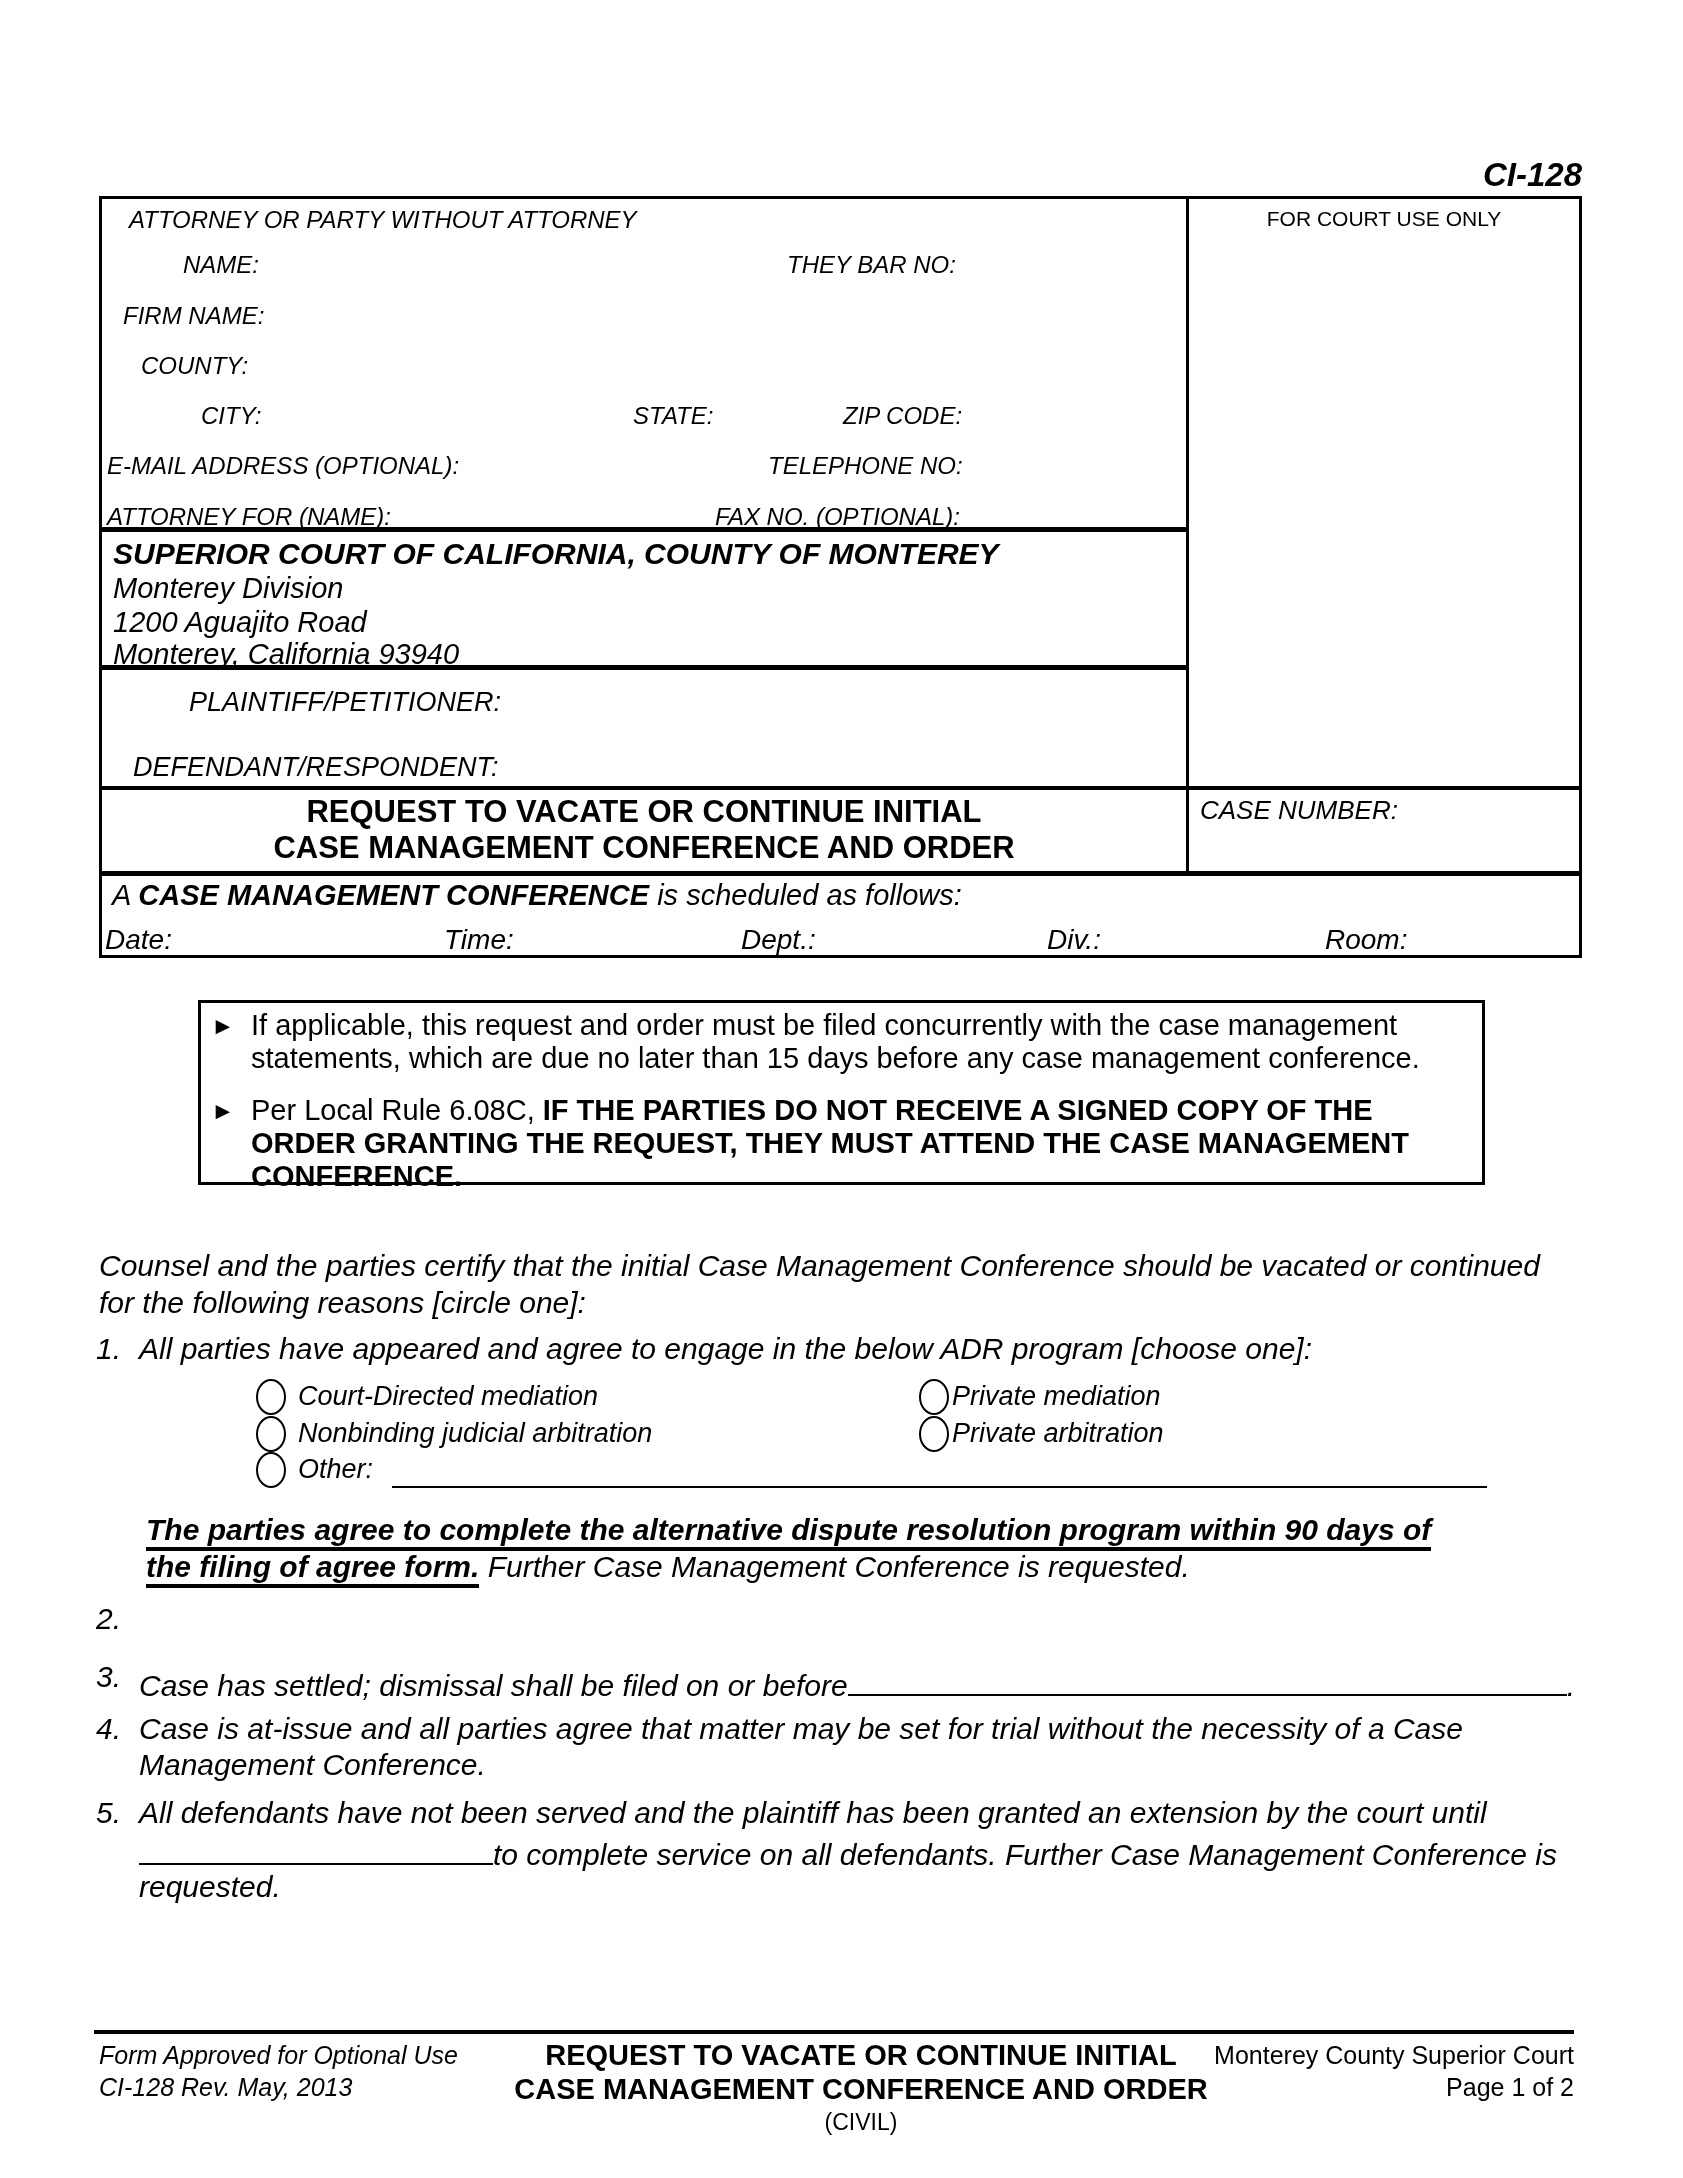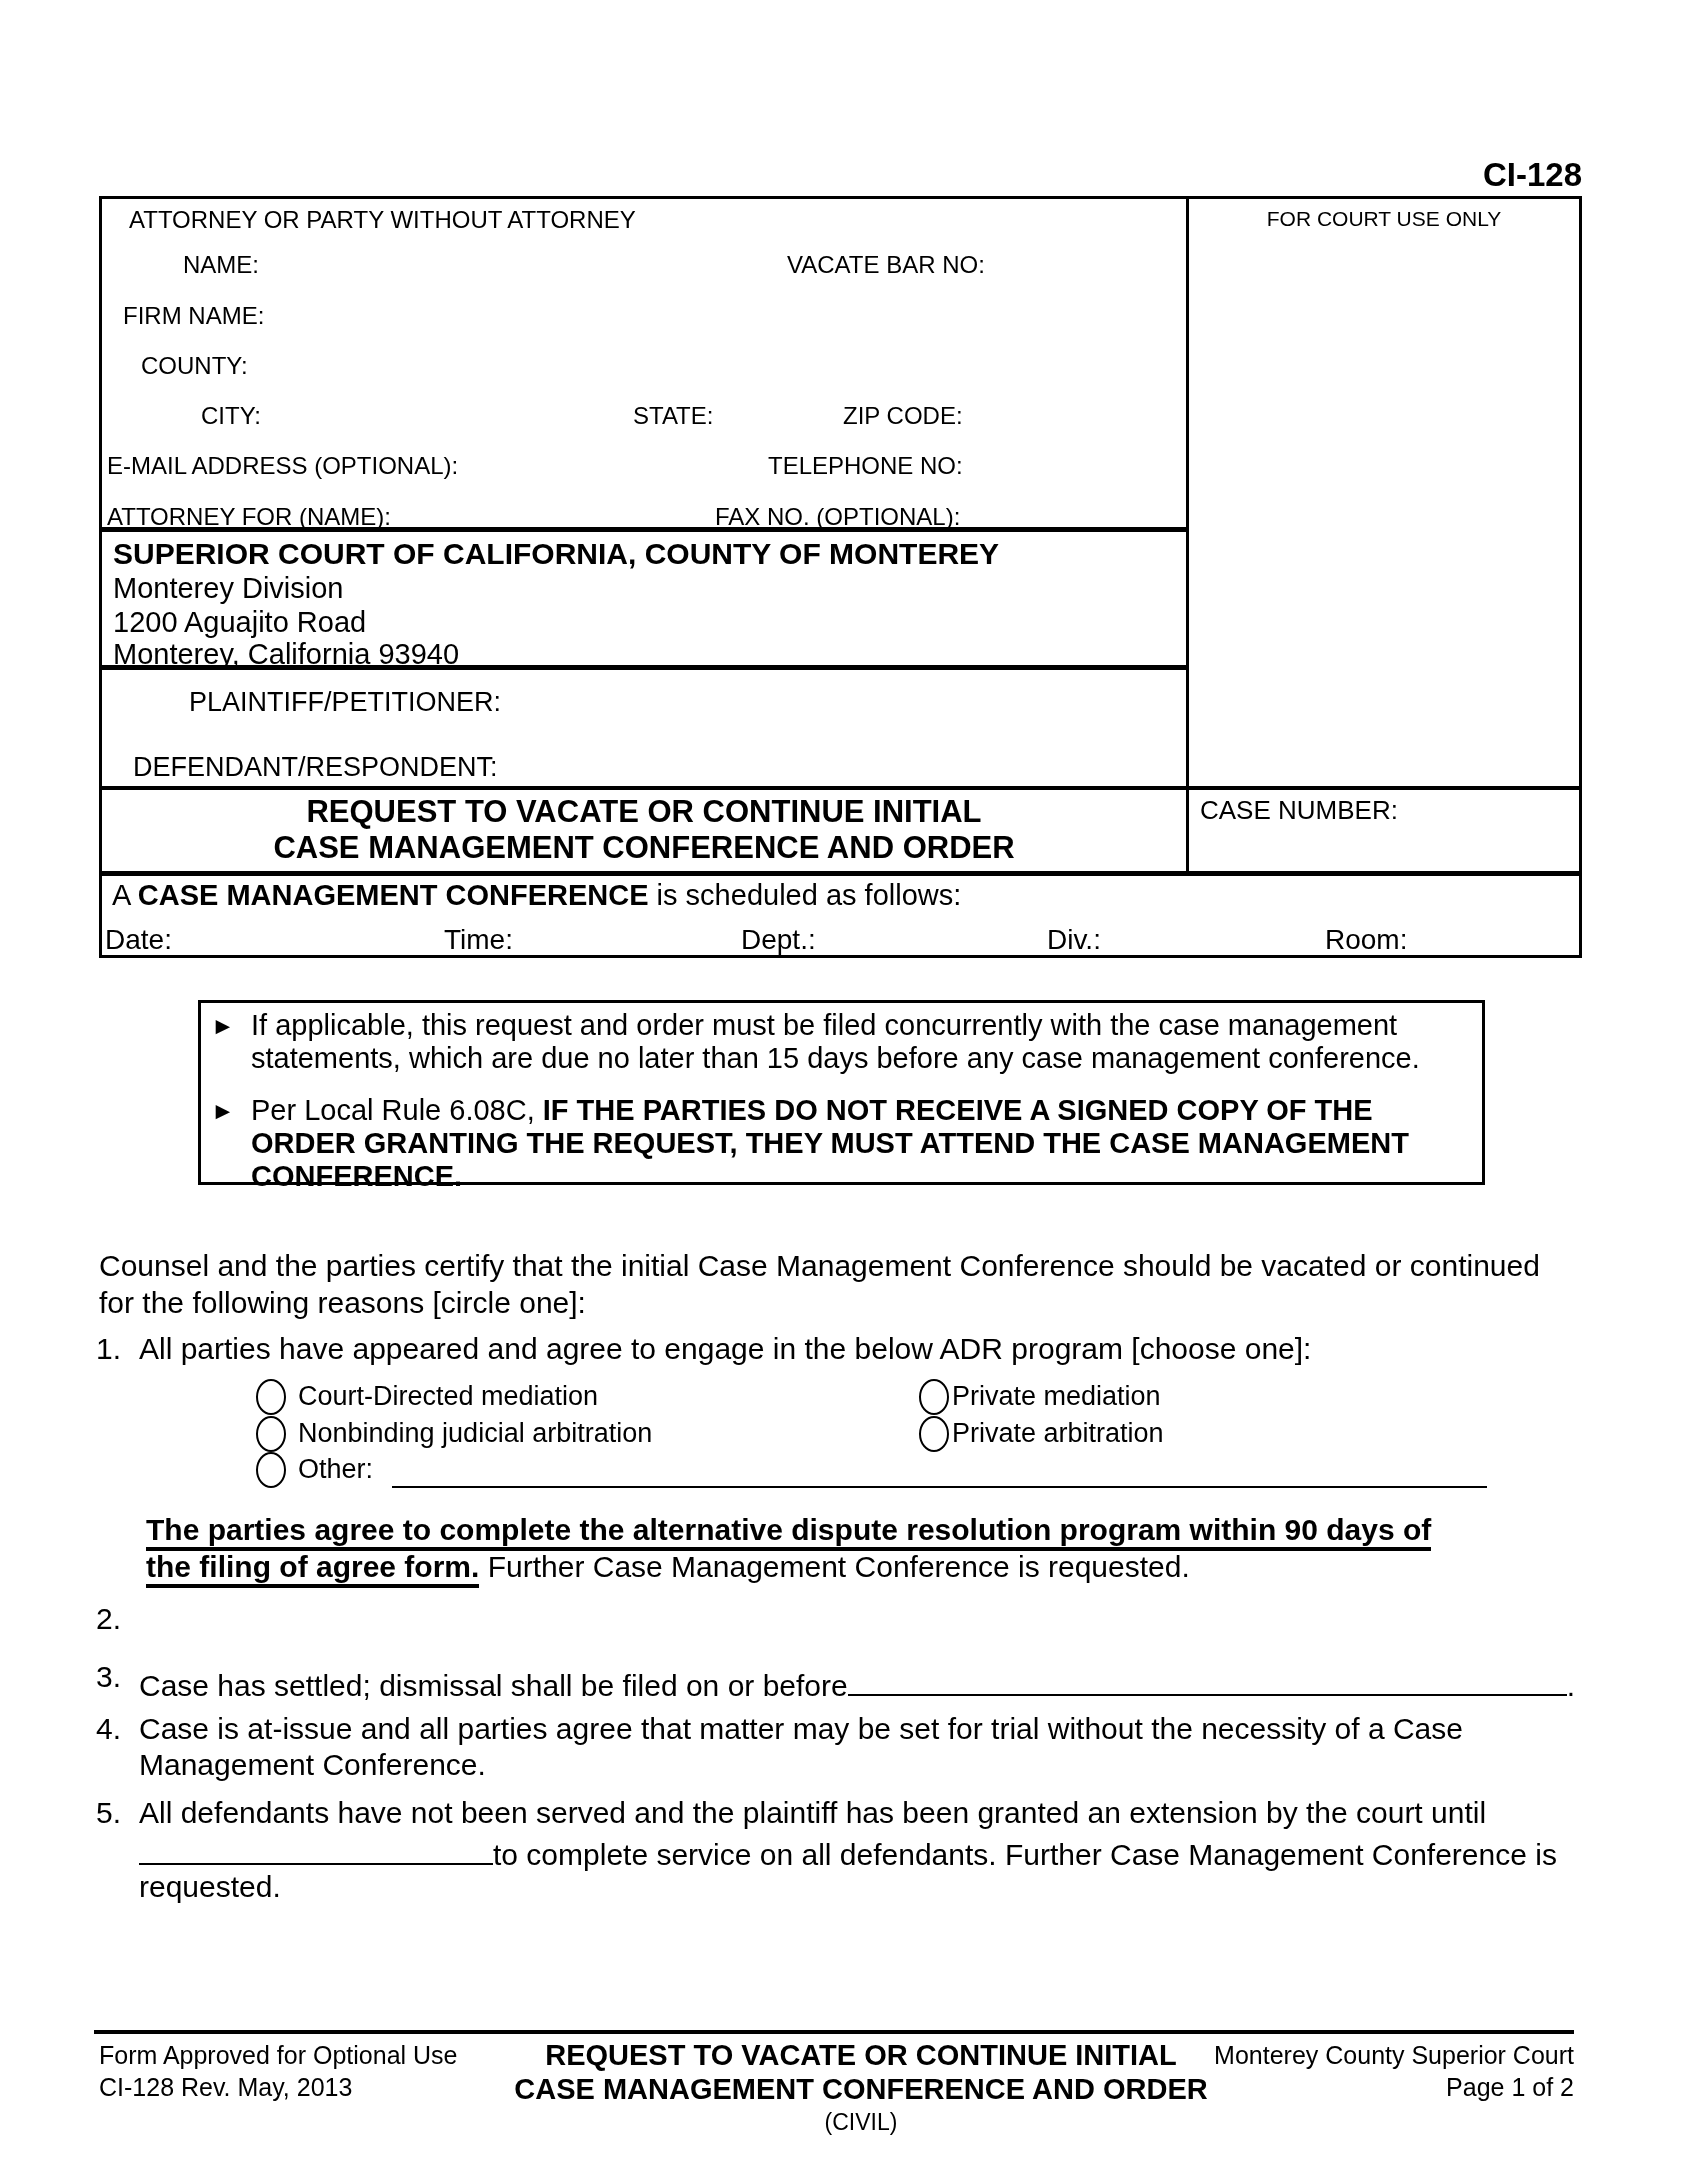--- a/index.html
+++ b/index.html
@@ -1,21 +1,21 @@
 <!DOCTYPE html>
 <html><head>
 <meta charset="utf-8">
 <style>
   html,body{margin:0;padding:0;background:#e8e8e8;}
   .page{
     position:relative;width:1683px;height:2178px;background:#ffffff;
     font-family:"Liberation Sans","DejaVu Sans",sans-serif;color:#000;
     overflow:hidden;margin:0 auto;
   }
-  .abs{position:absolute;white-space:nowrap;}
+  .abs{position:absolute;white-space:nowrap;font-style:italic;}
   .lbl{font-size:24px;}
   .b{font-weight:bold;}
   
   .main-box{position:absolute;left:99px;top:196px;width:1483px;height:762px;
     border:3px solid #000;box-sizing:border-box;}
   .vline{position:absolute;left:1084px;top:0;width:3px;height:675px;background:#000;}
   .hline{position:absolute;left:0;background:#000;}
   .court-use{position:absolute;left:1087px;top:8px;width:390px;text-align:center;font-size:21px;}
   .courtname{font-size:30px;font-weight:bold;}
   .courtline{font-size:29px;}
@@ -50,21 +50,21 @@
 
   <div class="abs b" style="left:1384px;top:156px;width:198px;text-align:right;font-size:33px;">CI-128</div>
 
   <div class="main-box">
 
     <div class="vline"></div>
     <div class="court-use">FOR COURT USE ONLY</div>
 
     <div class="abs lbl" style="left:27px;top:7px;">ATTORNEY OR PARTY WITHOUT ATTORNEY</div>
     <div class="abs lbl" style="left:81px;top:52px;">NAME:</div>
-    <div class="abs lbl" style="left:685px;top:52px;">VACATE BAR NO:</div>
+    <div class="abs lbl" style="left:685px;top:52px;">THEY BAR NO:</div>
     <div class="abs lbl" style="left:21px;top:103px;">FIRM NAME:</div>
     <div class="abs lbl" style="left:39px;top:153px;">COUNTY:</div>
     <div class="abs lbl" style="left:99px;top:203px;">CITY:</div>
     <div class="abs lbl" style="left:531px;top:203px;">STATE:</div>
     <div class="abs lbl" style="left:741px;top:203px;">ZIP CODE:</div>
     <div class="abs lbl" style="left:5px;top:253px;">E-MAIL ADDRESS (OPTIONAL):</div>
     <div class="abs lbl" style="left:666px;top:253px;">TELEPHONE NO:</div>
     <div class="abs lbl" style="left:5px;top:304px;">ATTORNEY FOR (NAME):</div>
     <div class="abs lbl" style="left:613px;top:304px;">FAX NO. (OPTIONAL):</div>
 

